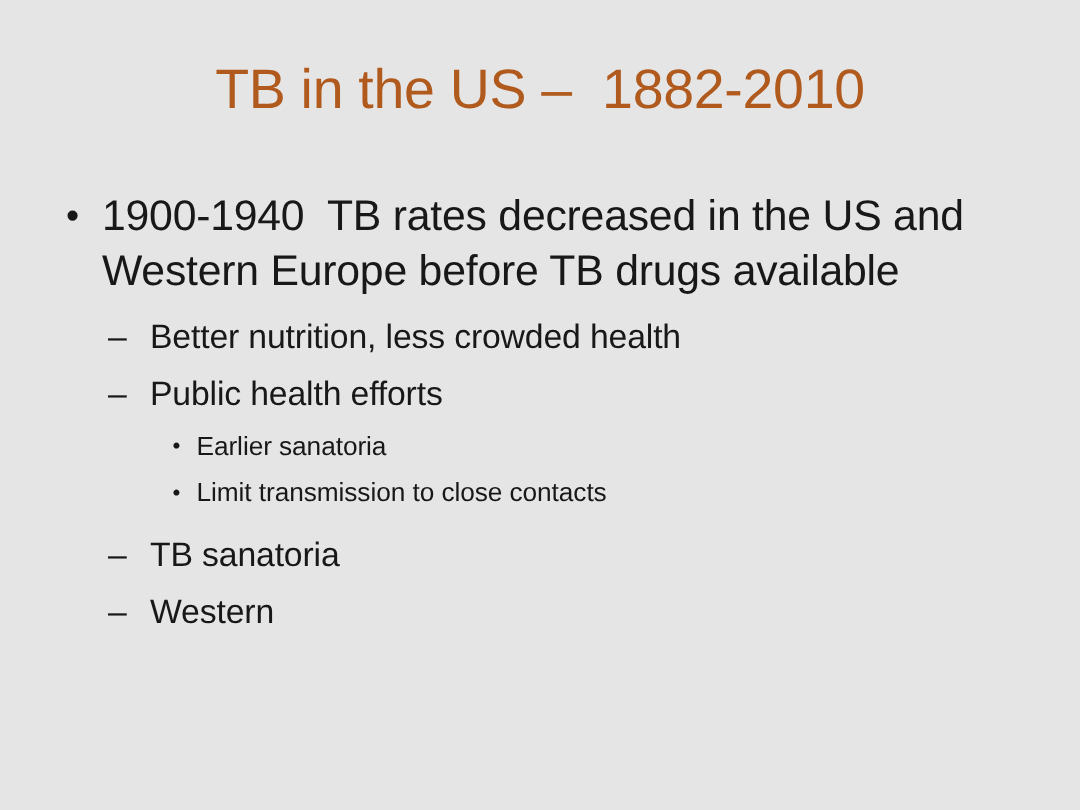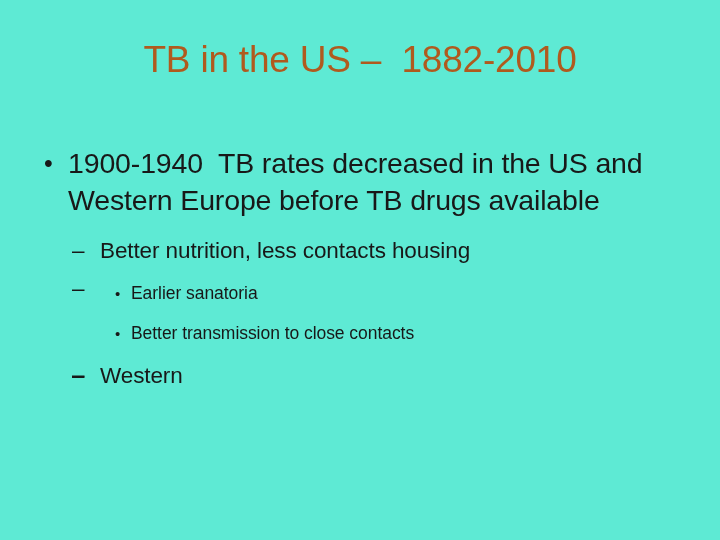--- a/index.html
+++ b/index.html
@@ -11,21 +11,21 @@
     width: 720px;
     height: 540px;
     background: #ffffff;
     font-family: "Liberation Sans", sans-serif;
     overflow: hidden;
   }
   #slide {
     position: relative;
     width: 720px;
     height: 540px;
-    background: #5eead4;
+    background: #e5e5e5;
     box-sizing: border-box;
   }
   
   #slide-title {
     position: absolute;
     left: 0;
     top: 38px;
     width: 720px;
     text-align: center;
     color: #B05A1E;
@@ -52,21 +52,20 @@
     position: absolute;
     top: 0;
     text-align: left;
     color: #181818;
     line-height: inherit;
     font-weight: 400;
   }
   .item-text {
     display: block;
     white-space: pre-wrap;
-    margin-top: 19px;
   }
 
   
   .lvl1 {
     font-size: 28.5px;
     line-height: 37px;
     padding-left: 68px;
     padding-right: 62px;
     margin-bottom: 5px;
     letter-spacing: -0.15px;
@@ -119,39 +118,41 @@
 
   <div id="body-block">
 
     <div class="outline-item lvl1">
       <span class="marker">•</span>
       <span class="item-text">1900-1940  TB rates decreased in the US and Western Europe before TB drugs available</span>
     </div>
 
     <div class="outline-item lvl2">
       <span class="marker">–</span>
-      <span class="item-text">Better nutrition, less contacts housing</span>
+      <span class="item-text">Better nutrition, less crowded health</span>
     </div>
 
     <div class="outline-item lvl2">
       <span class="marker">–</span>
+      <span class="item-text">Public health efforts</span>
     </div>
 
     <div class="outline-item lvl3">
       <span class="marker">•</span>
       <span class="item-text">Earlier sanatoria</span>
     </div>
 
     <div class="outline-item lvl3 tight">
       <span class="marker">•</span>
-      <span class="item-text">Better transmission to close contacts</span>
+      <span class="item-text">Limit transmission to close contacts</span>
     </div>
 
     <div class="outline-item lvl2 after-lvl3">
       <span class="marker">–</span>
+      <span class="item-text">TB sanatoria</span>
     </div>
 
     <div class="outline-item lvl2">
       <span class="marker">–</span>
       <span class="item-text">Western</span>
     </div>
 
   </div>
 </div>
 

